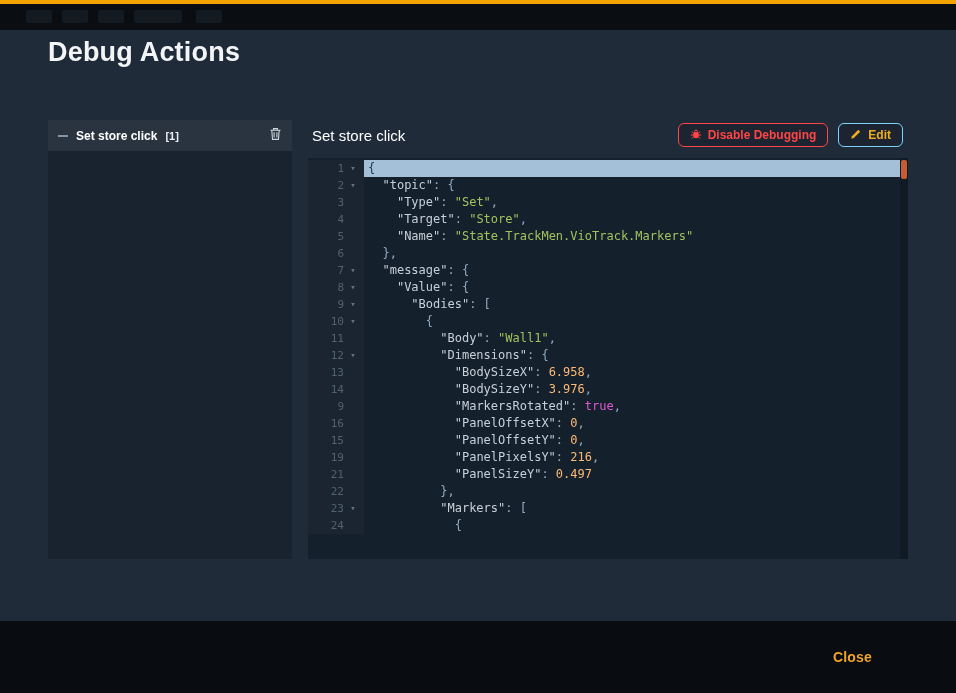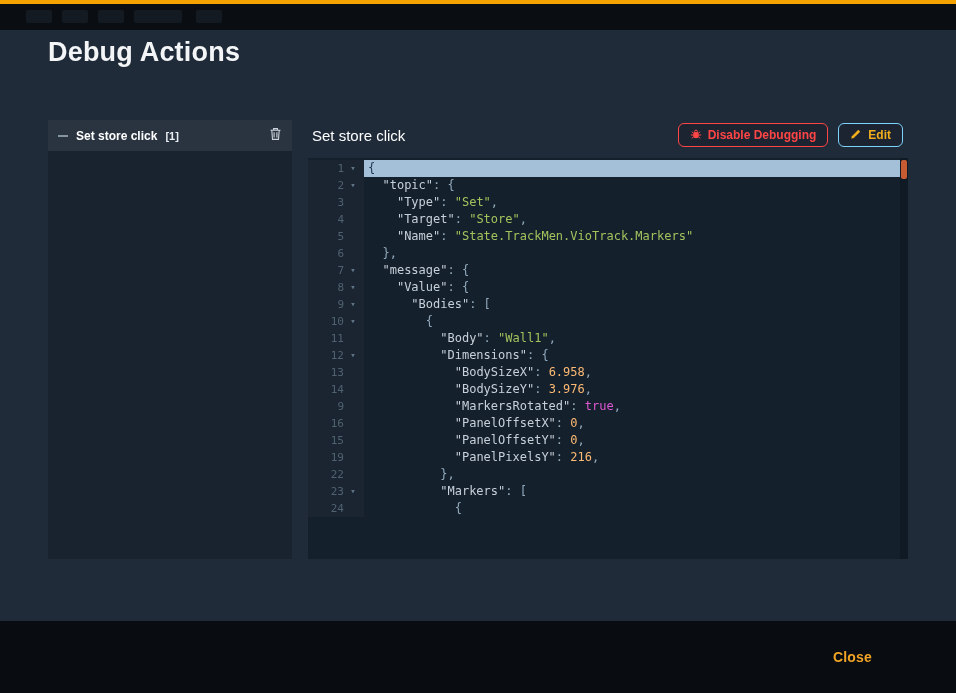--- a/index.html
+++ b/index.html
@@ -235,20 +235,27 @@
           </div>
           <div class="ed-row">
             <div class="ed-gutter">
               <span class="ed-num">19</span>
               <span class="ed-fold"></span>
             </div>
             <div class="ed-code"><span class="tk-w">            </span><span class="tk-k">"PanelPixelsY"</span><span class="tk-p">: </span><span class="tk-n">216</span><span class="tk-p">,</span></div>
           </div>
           <div class="ed-row">
             <div class="ed-gutter">
+              <span class="ed-num">21</span>
+              <span class="ed-fold"></span>
+            </div>
+            <div class="ed-code"><span class="tk-w">            </span><span class="tk-k">"PanelSizeY"</span><span class="tk-p">: </span><span class="tk-n">0.497</span></div>
+          </div>
+          <div class="ed-row">
+            <div class="ed-gutter">
               <span class="ed-num">22</span>
               <span class="ed-fold"></span>
             </div>
             <div class="ed-code"><span class="tk-w">          </span><span class="tk-p">},</span></div>
           </div>
           <div class="ed-row">
             <div class="ed-gutter">
               <span class="ed-num">23</span>
               <span class="ed-fold">▾</span>
             </div>

